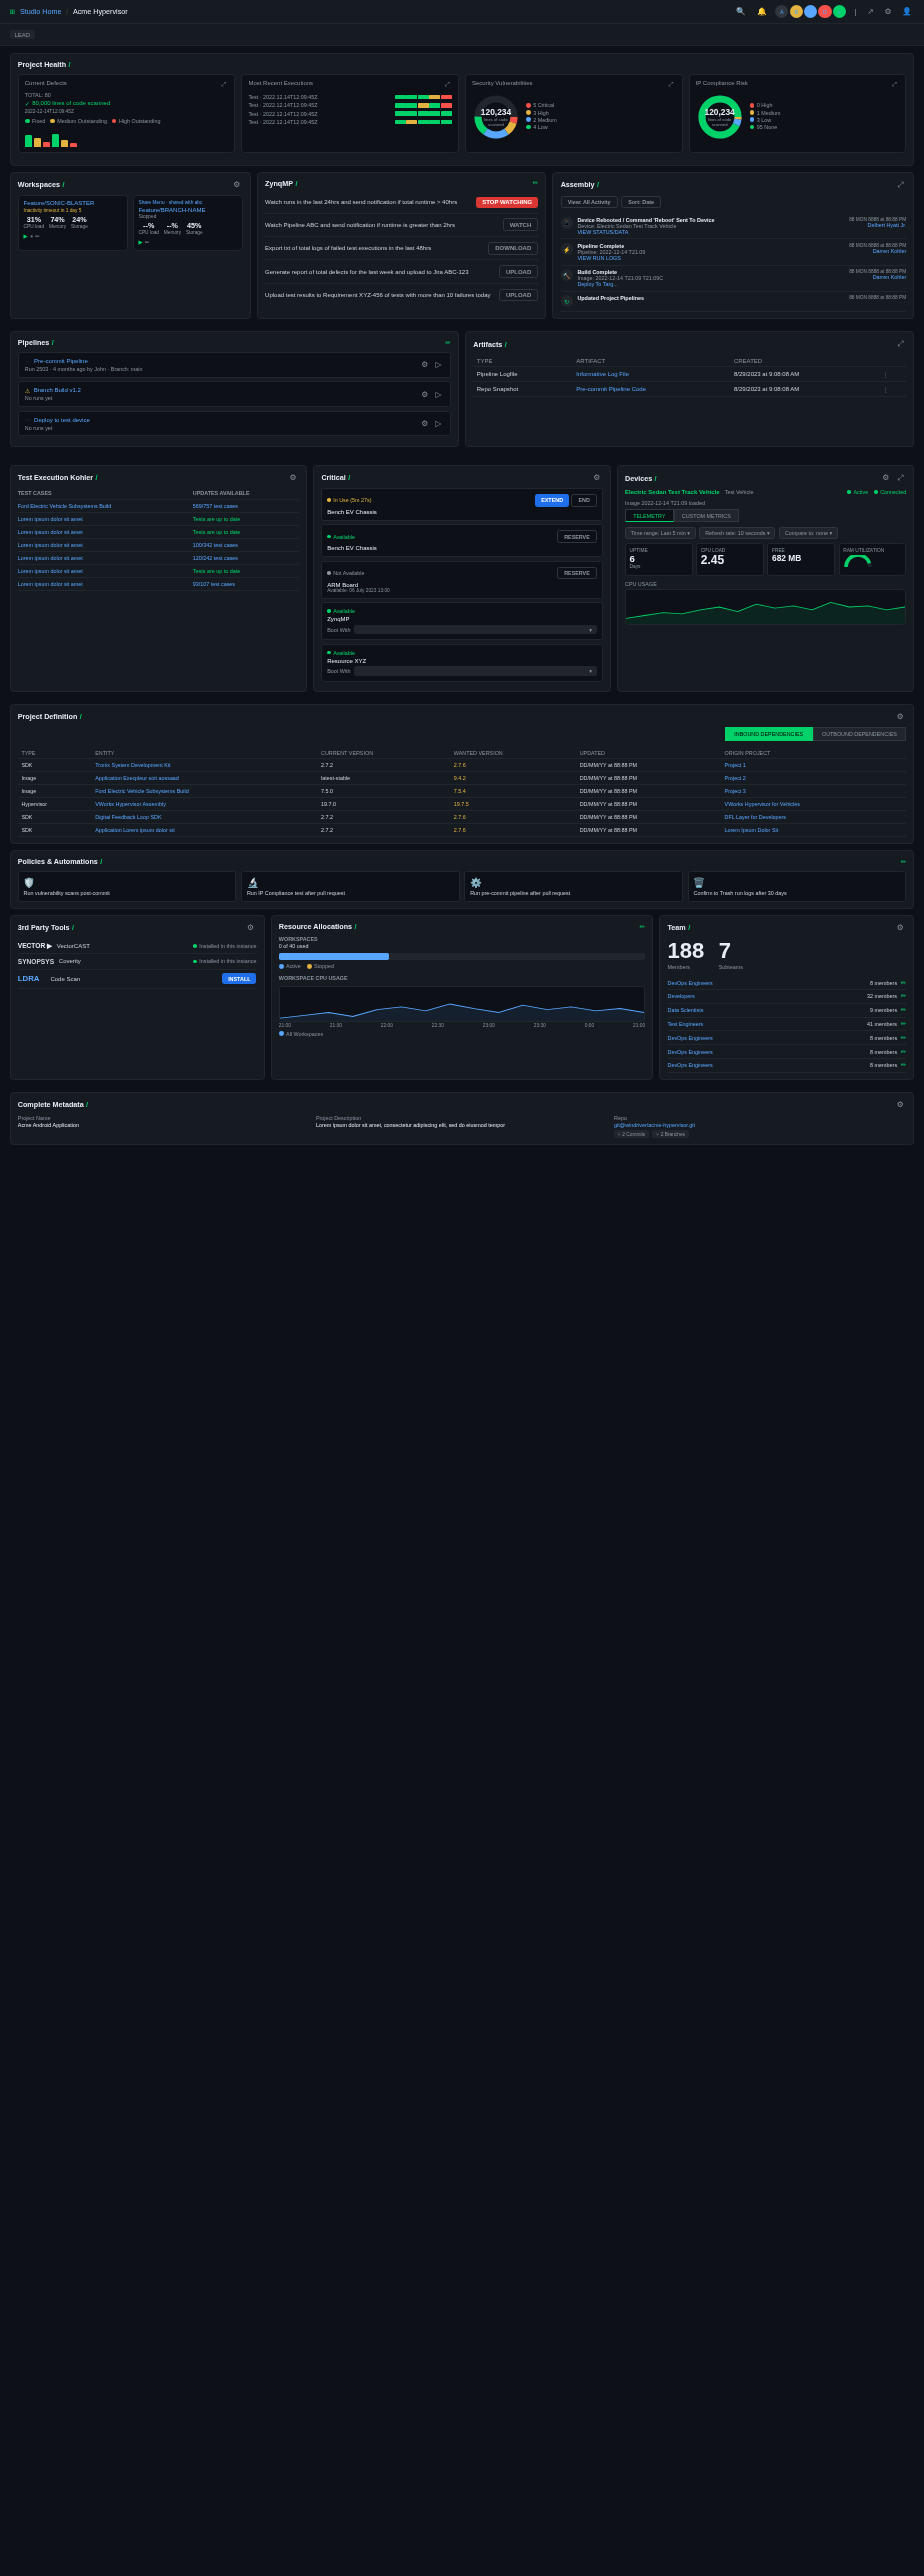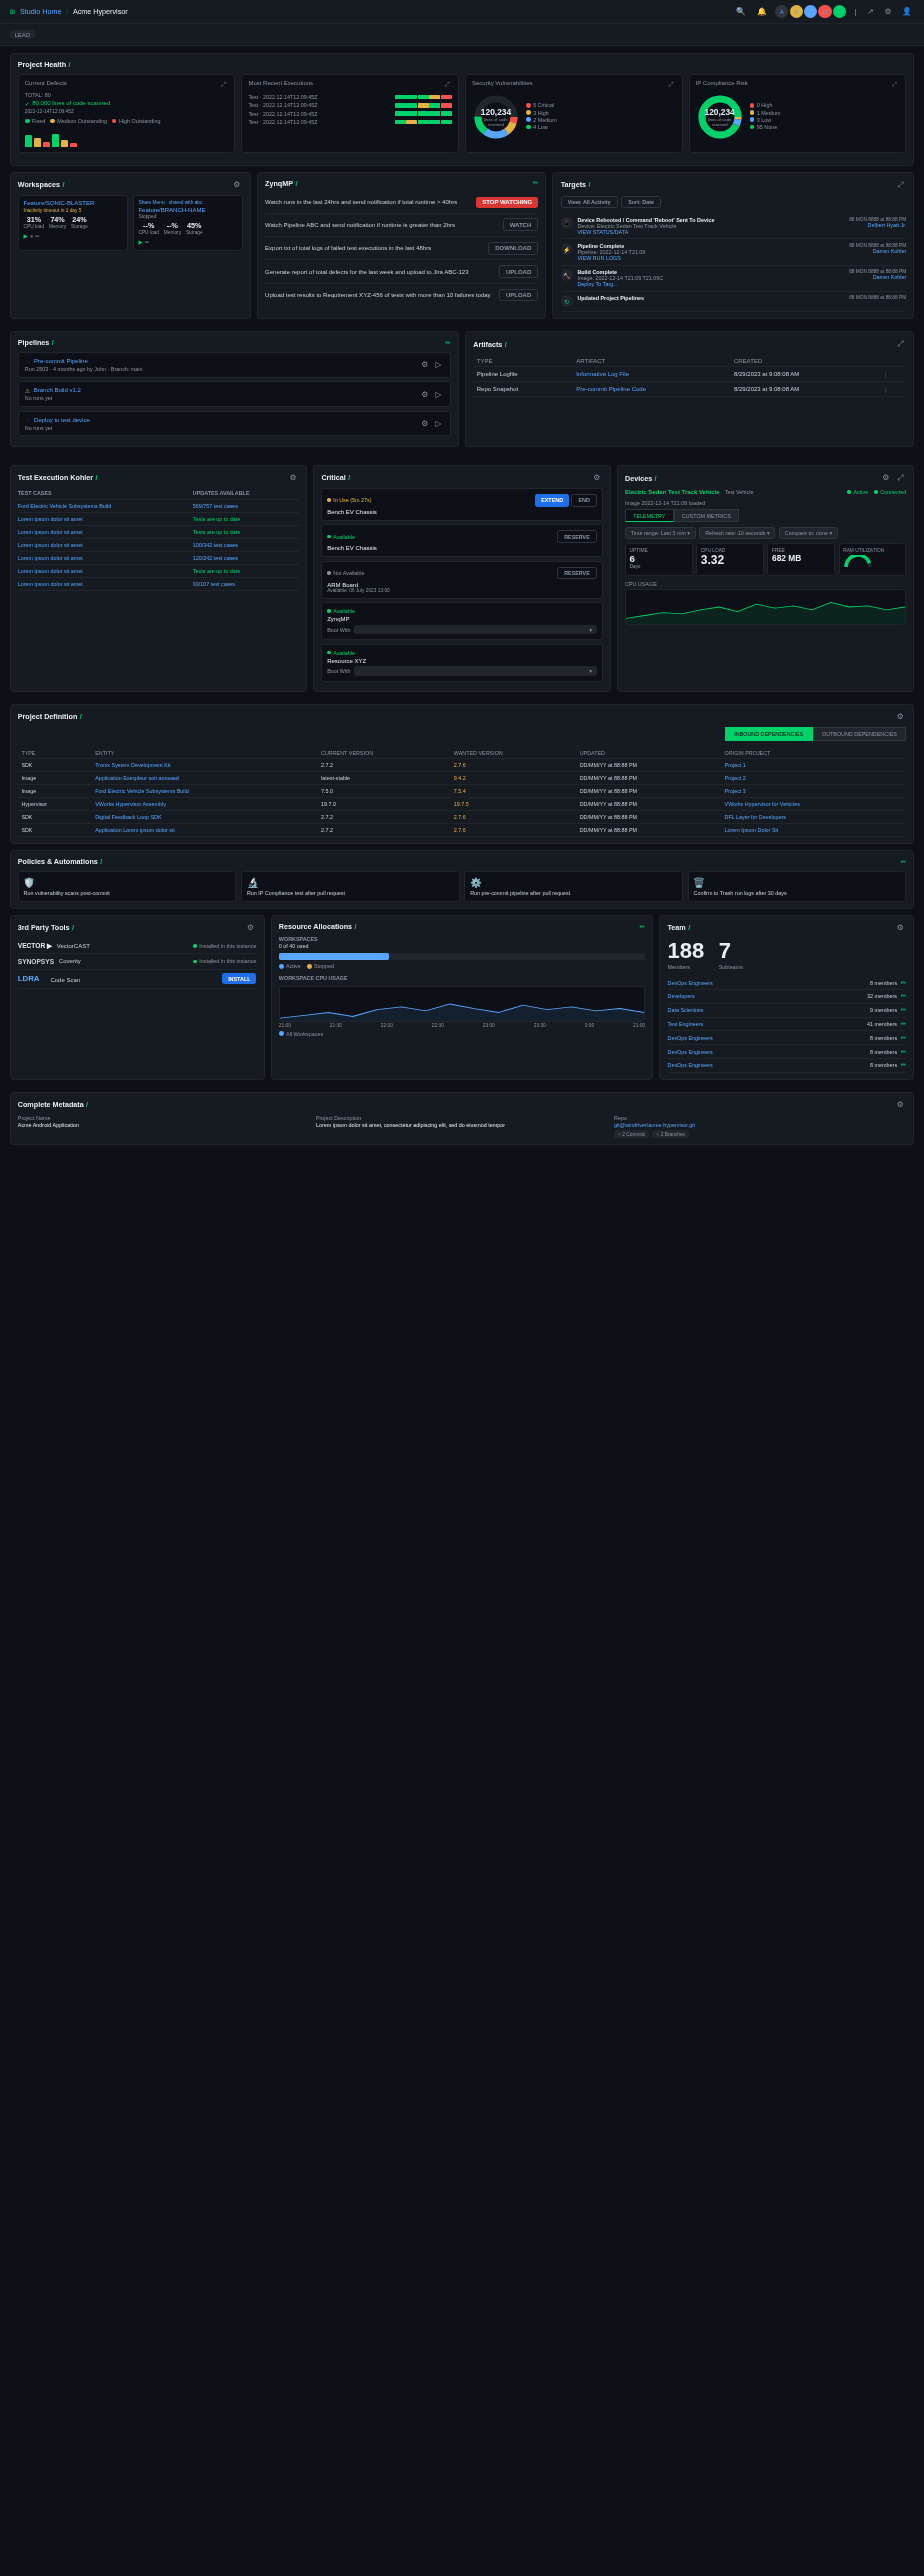--- a/index.html
+++ b/index.html
@@ -498,21 +498,21 @@
         <div class="action-row">
           <span style="flex:1;padding-right:4.8px;">Upload test results to Requirement XYZ-456 of tests with more than 10 failures today</span>
           <button class="btn btn-outline">UPLOAD</button>
         </div>
       </div>
     </div>
 
     <div class="section">
       <div class="section-header">
         <span class="section-title">
-          <span>Targets</span>
+          <span>Assembly</span>
           <span class="slash">/</span>
         </span>
         <span class="icon-btn">⤢</span>
       </div>
       <div style="display:flex;gap:3.6px;margin-bottom:4.8px;">
         <button class="btn btn-outline" style="font-size:5.4px;">View: All Activity</button>
         <button class="btn btn-outline" style="font-size:5.4px;">Sort: Date</button>
       </div>
       <div>
         <div class="activity-row">
@@ -837,21 +837,21 @@
           </div>
         </div>
         <div class="metrics-grid">
           <div class="metric-box">
             <div class="lbl">UPTIME</div>
             <div class="val">6</div>
             <div class="unit">Days</div>
           </div>
           <div class="metric-box">
             <div class="lbl">CPU LOAD</div>
-            <div class="val" style="font-size:12px;">3.32</div>
+            <div class="val" style="font-size:12px;">2.45</div>
           </div>
           <div class="metric-box">
             <div class="lbl">FREE</div>
             <div class="val" style="font-size:8.4px;">682 MB</div>
           </div>
           <div class="metric-box">
             <div class="lbl">RAM UTILIZATION</div>
             <div style="margin-top:2.4px;">
               <svg viewBox="0 0 50 25" width="30" height="15">
                 <path d="M5,20 A20,20 0 0,1 45,20" fill="none" stroke="#21262d" stroke-width="6"></path>
@@ -999,21 +999,21 @@
         <div style="display:flex;align-items:center;gap:4.8px;">
           <span style="color:#c9d1d9;font-weight:700;font-size:6.6px;">SYNOPSYS</span>
           <span style="color:#c9d1d9;font-size:6px;">Coverity</span>
         </div>
         <div style="display:flex;align-items:center;gap:2.4px;">
           <span class="status-dot status-green"></span>
           <span style="color:#8b949e;font-size:5.4px;">Installed in this instance</span>
         </div>
       </div>
       <div class="third-party-row">
-        <div style="display:flex;align-items:flex-end;gap:11px;">
+        <div style="display:flex;align-items:center;gap:11px;">
           <span style="color:#58a6ff;font-weight:700;font-size:7.8px;">LDRA</span>
           <span style="color:#c9d1d9;font-size:6px;">Code Scan</span>
         </div>
         <button class="btn btn-blue" style="font-size:5.4px;">INSTALL</button>
       </div>
     </div>
 
     <div class="section">
       <div class="section-header">
         <span class="section-title">

